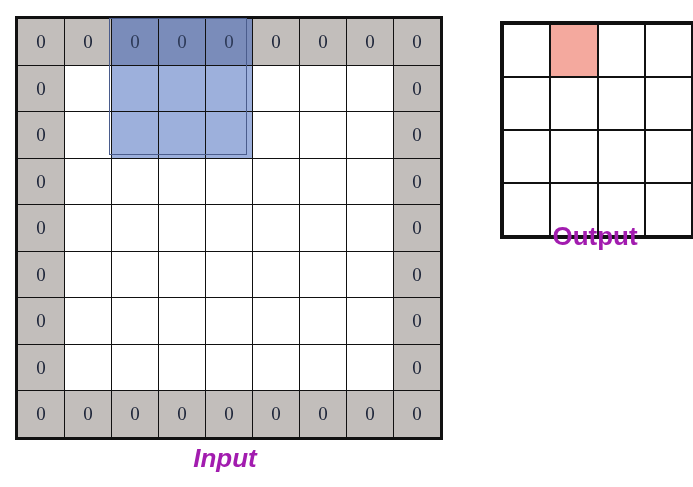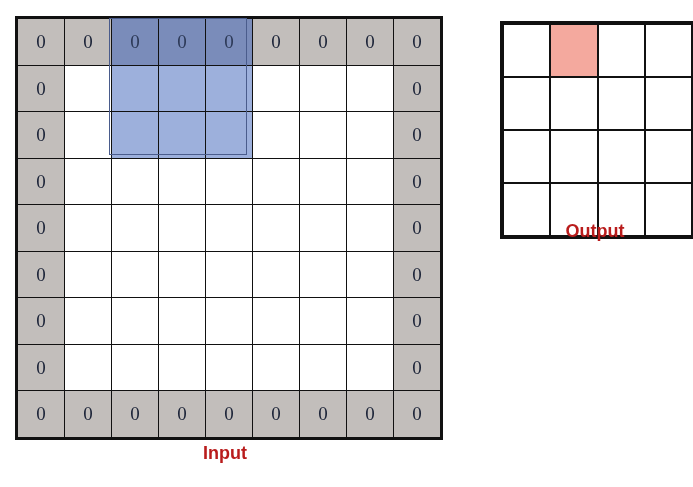--- a/index.html
+++ b/index.html
@@ -86,29 +86,30 @@
   }
   #output-grid td.salmon {
     background: #f4a99e;
   }
 
   
   .caption {
     position: absolute;
     font-family: "Liberation Sans", sans-serif;
     font-weight: bold;
-    font-size: 18px;
-    color: #b91c1c;
+    font-size: 26px;
+    color: #a21caf;
     text-align: center;
     white-space: nowrap;
   }
   #input-caption {
     left: 17px;
     top: 443px;
     width: 416px;
+    font-style: italic;
   }
   #output-caption {
     left: 502px;
     top: 221px;
     width: 186px;
   }
 </style>
 </head>
 <body>
 

